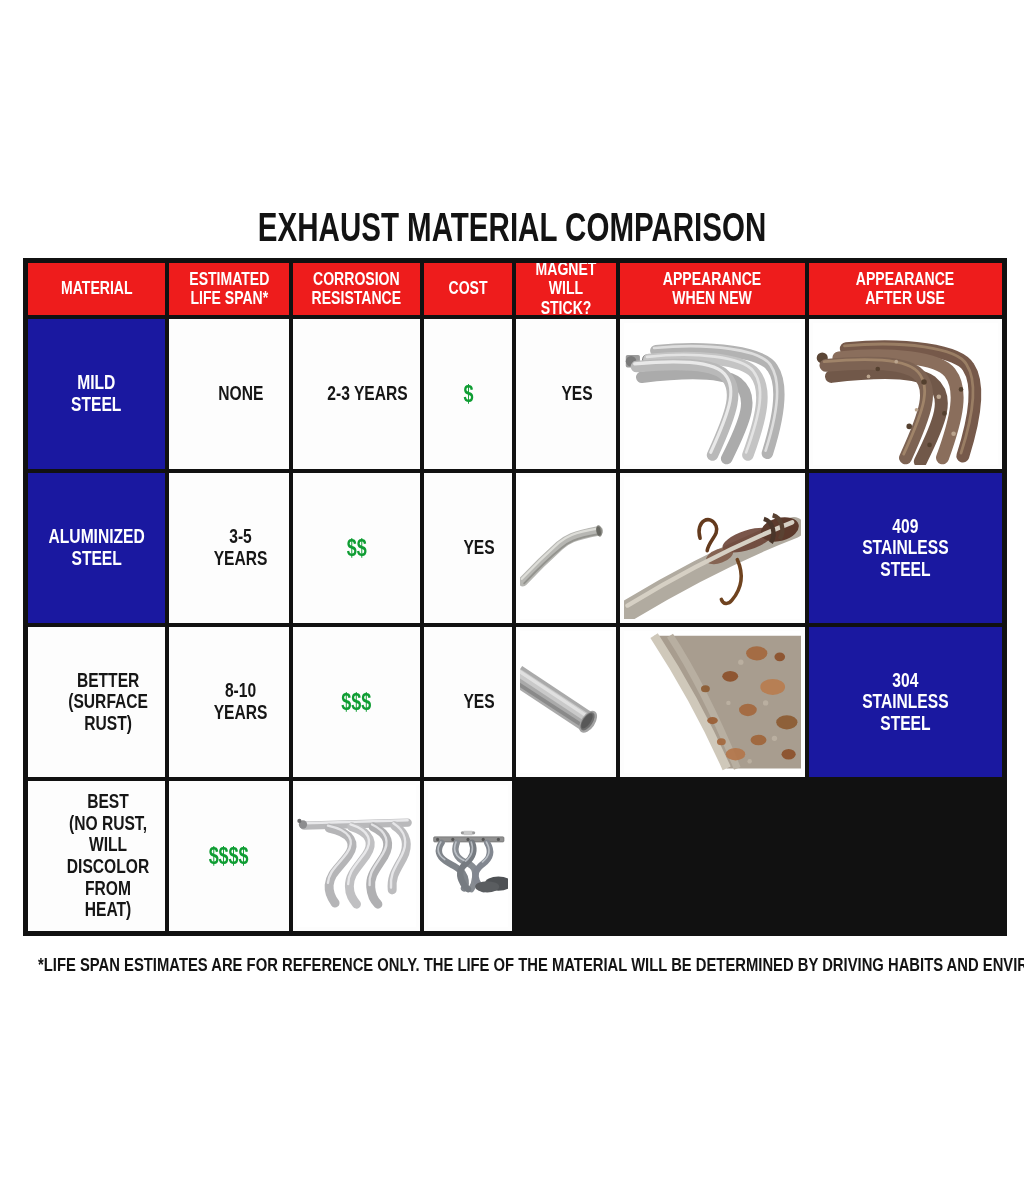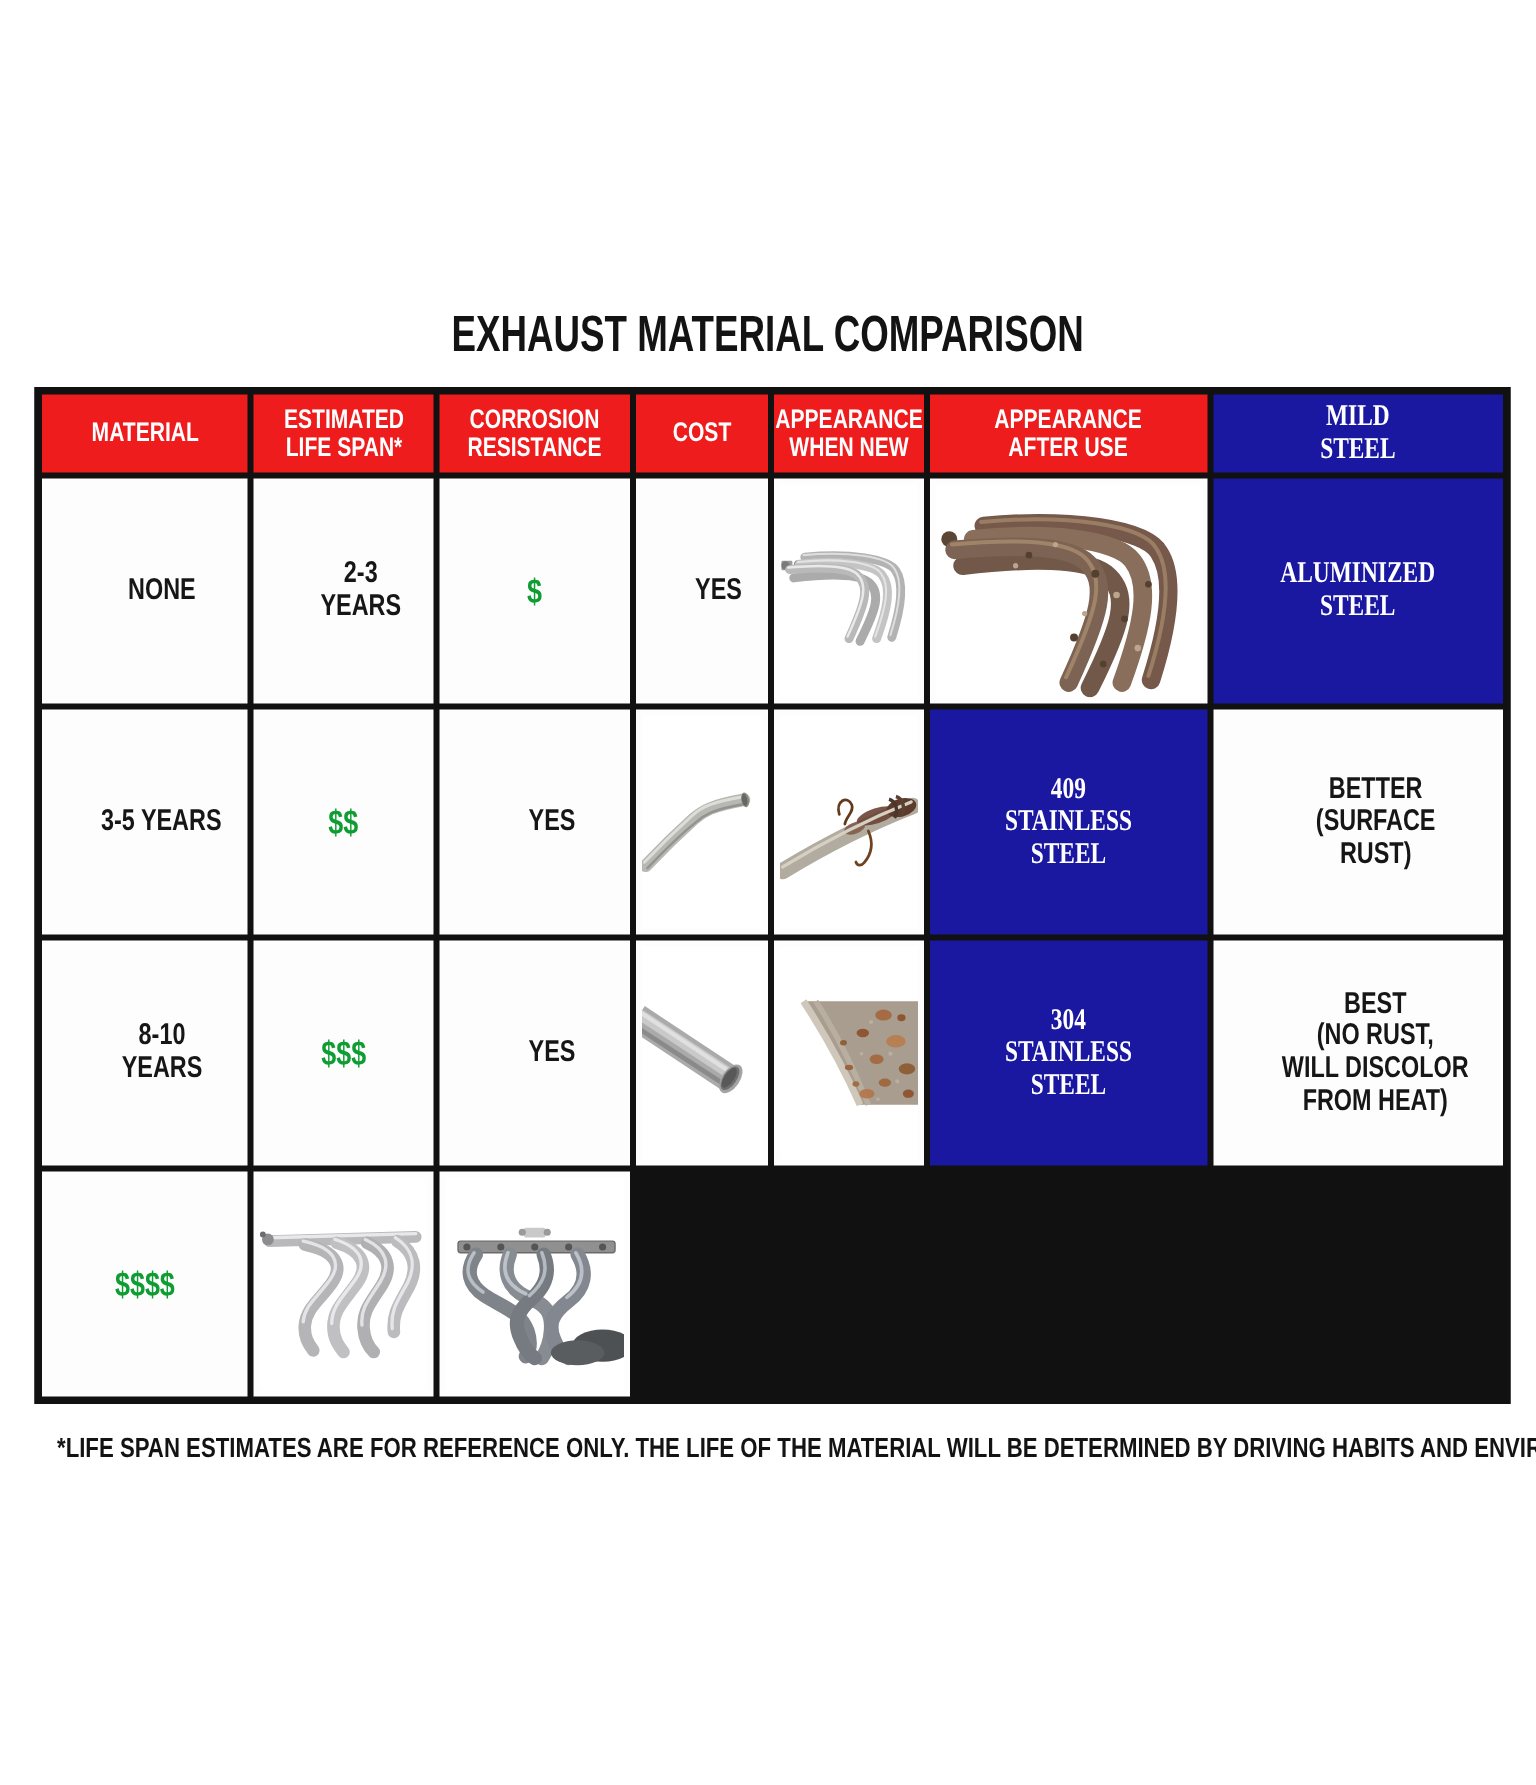--- a/index.html
+++ b/index.html
@@ -11,40 +11,40 @@
   .cnd {
     display:inline-block;
     transform:scaleX(0.78);
     transform-origin:center center;
     font-weight:bold;
     white-space:pre-line;
     line-height:1.08;
   }
   .page-title {
     position:absolute; top:204px; left:0; width:100%;
-    text-align:center; font-size:34px; font-weight:bold; color:#131313;
+    text-align:center; font-size:41px; font-weight:bold; color:#131313;
   }
   .page-title .cnd { transform:scaleX(0.72); letter-spacing:0px; }
 
   .comparison-table {
     position:absolute; top:258px; left:23px;
     display:grid;
     grid-template-columns:137px 120px 127px 88px 100px 185px 193px;
     grid-template-rows:52px 150px 150px 150px 150px;
     gap:4px;
     background:#111111;
     border:5px solid #111111;
   }
   .cell {
     background:#fdfdfd;
     display:flex; align-items:center; justify-content:center;
     text-align:center; overflow:hidden;
   }
   .cell.hdr { background:#ee1c1c; color:#ffffff; font-size:18px; }
-  .cell.material { background:#1a18a0; color:#ffffff; font-size:20px;font-family:Liberation Serif, serif; }
+  .cell.material { background:#1a18a0; color:#ffffff; font-size:20px; }
   .cell.txt { font-size:20px; color:#161616;padding-left:23px; }
   .cell.cost { font-size:23px; color:#0f9d33; }
   .cell.img { padding:4px; }
   .cell.img svg { width:100%; height:100%; display:block; background:#ffffff; }
   .sup { font-size:11px; vertical-align:7px; }
 
   .notes {
     position:absolute; top:953px; left:38px; width:980px;
     font-size:18.5px; font-weight:bold; color:#131313;
   }
@@ -65,20 +65,24 @@
   <div class="cell hdr">
       <span class="cnd">ESTIMATED
 LIFE SPAN*</span>
     </div>
   <div class="cell hdr">
       <span class="cnd">CORROSION
 RESISTANCE</span>
     </div>
   <div class="cell hdr">
       <span class="cnd">COST</span>
+    </div>
+  <div class="cell hdr">
+      <span class="cnd">MAGNET
+WILL STICK?</span>
     </div>
   <div class="cell hdr">
       <span class="cnd">APPEARANCE
 WHEN NEW</span>
     </div>
   <div class="cell hdr">
       <span class="cnd">APPEARANCE
 AFTER USE</span>
     </div>
 

